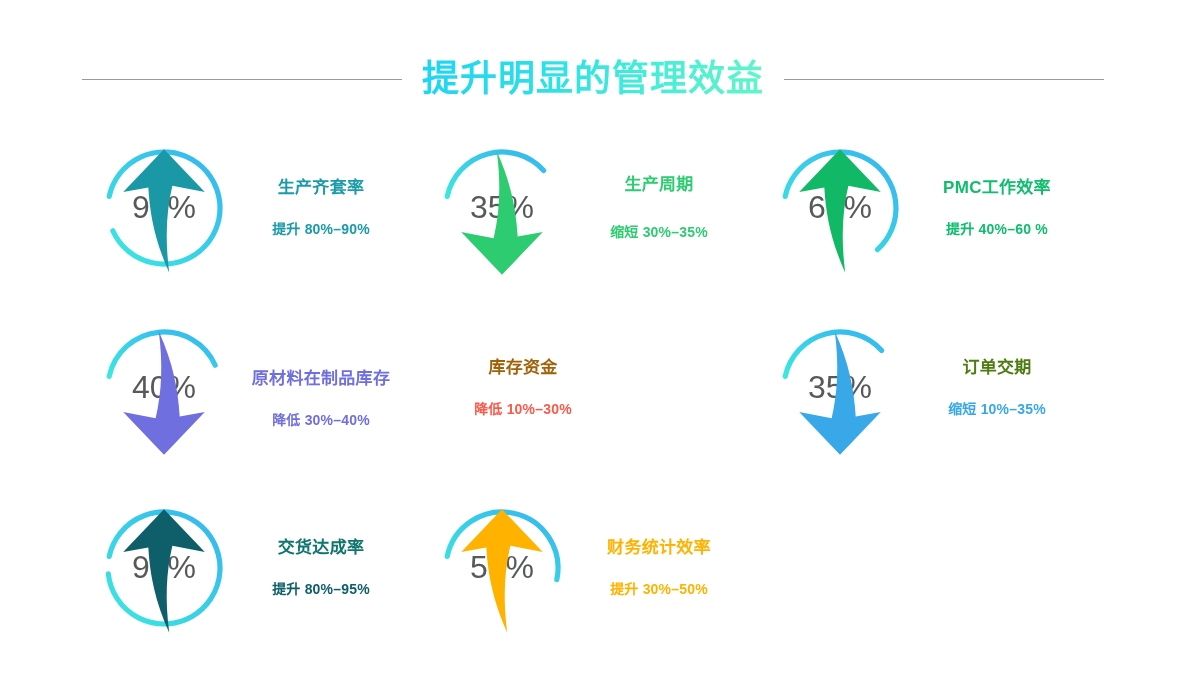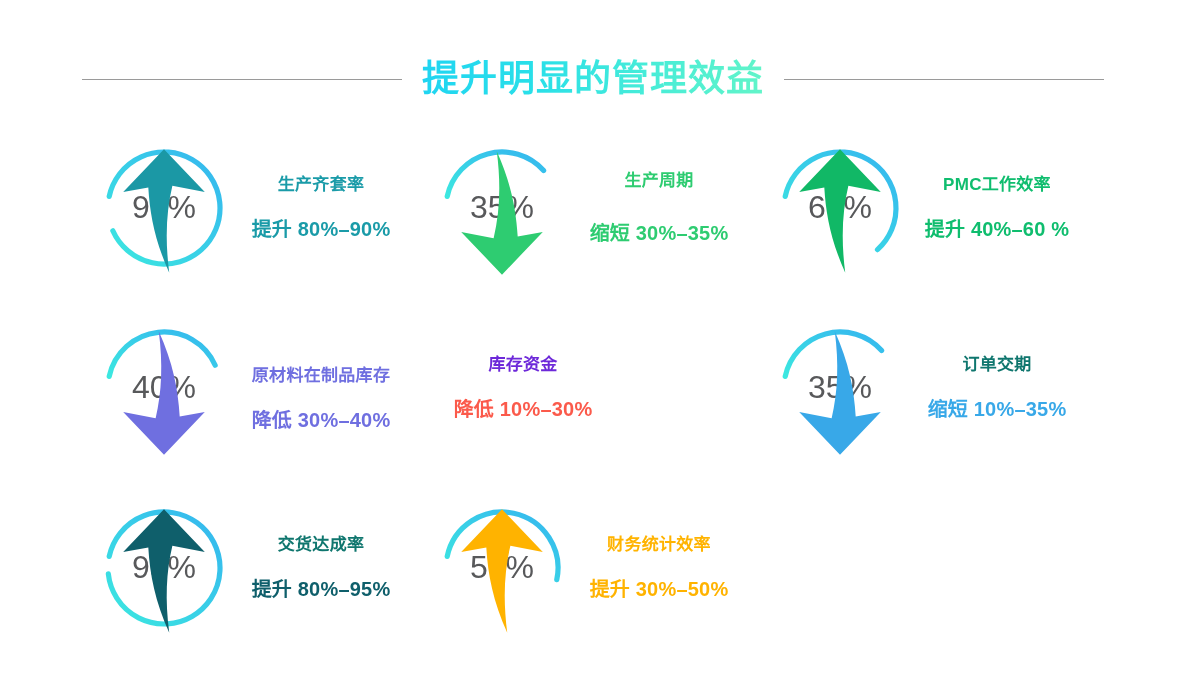--- a/index.html
+++ b/index.html
@@ -120,21 +120,21 @@
   }
   .card-title {
     font-size: 17px;
     font-weight: bold;
     line-height: 1.2;
     white-space: nowrap;
     margin-bottom: 22px;
     letter-spacing: 0.3px;
   }
   .card-sub {
-    font-size: 20px;
+    font-size: 14px;
     font-weight: bold;
     line-height: 1.2;
     white-space: nowrap;
     letter-spacing: 0.2px;
   }
 </style>
 </head>
 <body>
 
 <div class="page">
@@ -233,21 +233,21 @@
             </svg>
           </div>
         </div>
         <div class="card-text">
           <div class="card-title" style="color: rgb(111, 111, 224); margin-top: 22px;">原材料在制品库存</div>
           <div class="card-sub" style="color: rgb(111, 111, 224);">降低 30%–40%</div>
         </div>
       </div>
       <div class="card">
         <div class="card-text">
-          <div class="card-title" style="color: #6d28d9;">库存资金</div>
+          <div class="card-title" style="color: #a16207;">库存资金</div>
           <div class="card-sub" style="color: rgb(251, 90, 75);">降低 10%–30%</div>
         </div>
       </div>
       <div class="card">
         <div class="gauge">
           <svg viewBox="0 0 136 136">
             <defs>
               <linearGradient id="rg6" x1="1" y1="0" x2="0" y2="1">
                 <stop offset="0%" stop-color="#35b5ef"></stop>
                 <stop offset="100%" stop-color="#3ce8e0"></stop>
@@ -256,21 +256,21 @@
             <path d="M 13.22 56.36 A 56 56 0 0 1 109.62 30.53" fill="none" stroke="url(#rg6)" stroke-width="5.2" stroke-linecap="round"></path>
           </svg>
           <div class="gauge-center">
             <div class="gauge-value">35%</div>
             <svg viewBox="0 0 22 26" class="gauge-arrow" style="transform: rotate(180deg);">
               <path d="M11 1 L3.2 9.2 L8.0 8.3 C8.3 13.5 9.3 18.6 12.0 24.6 C11.2 18.4 11.4 13.0 12.6 8.0 L18.8 9.2 Z" fill="#38a8e8" transform="translate(0,0)"></path>
             </svg>
           </div>
         </div>
         <div class="card-text">
-          <div class="card-title" style="color: #0f766e;">订单交期</div>
+          <div class="card-title" style="color: #4d7c0f;">订单交期</div>
           <div class="card-sub" style="color: rgb(56, 168, 232);">缩短 10%–35%</div>
         </div>
       </div>
       <div class="card">
         <div class="gauge">
           <svg viewBox="0 0 136 136">
             <defs>
               <linearGradient id="rg7" x1="1" y1="0" x2="0" y2="1">
                 <stop offset="0%" stop-color="#35b5ef"></stop>
                 <stop offset="100%" stop-color="#3ce8e0"></stop>

